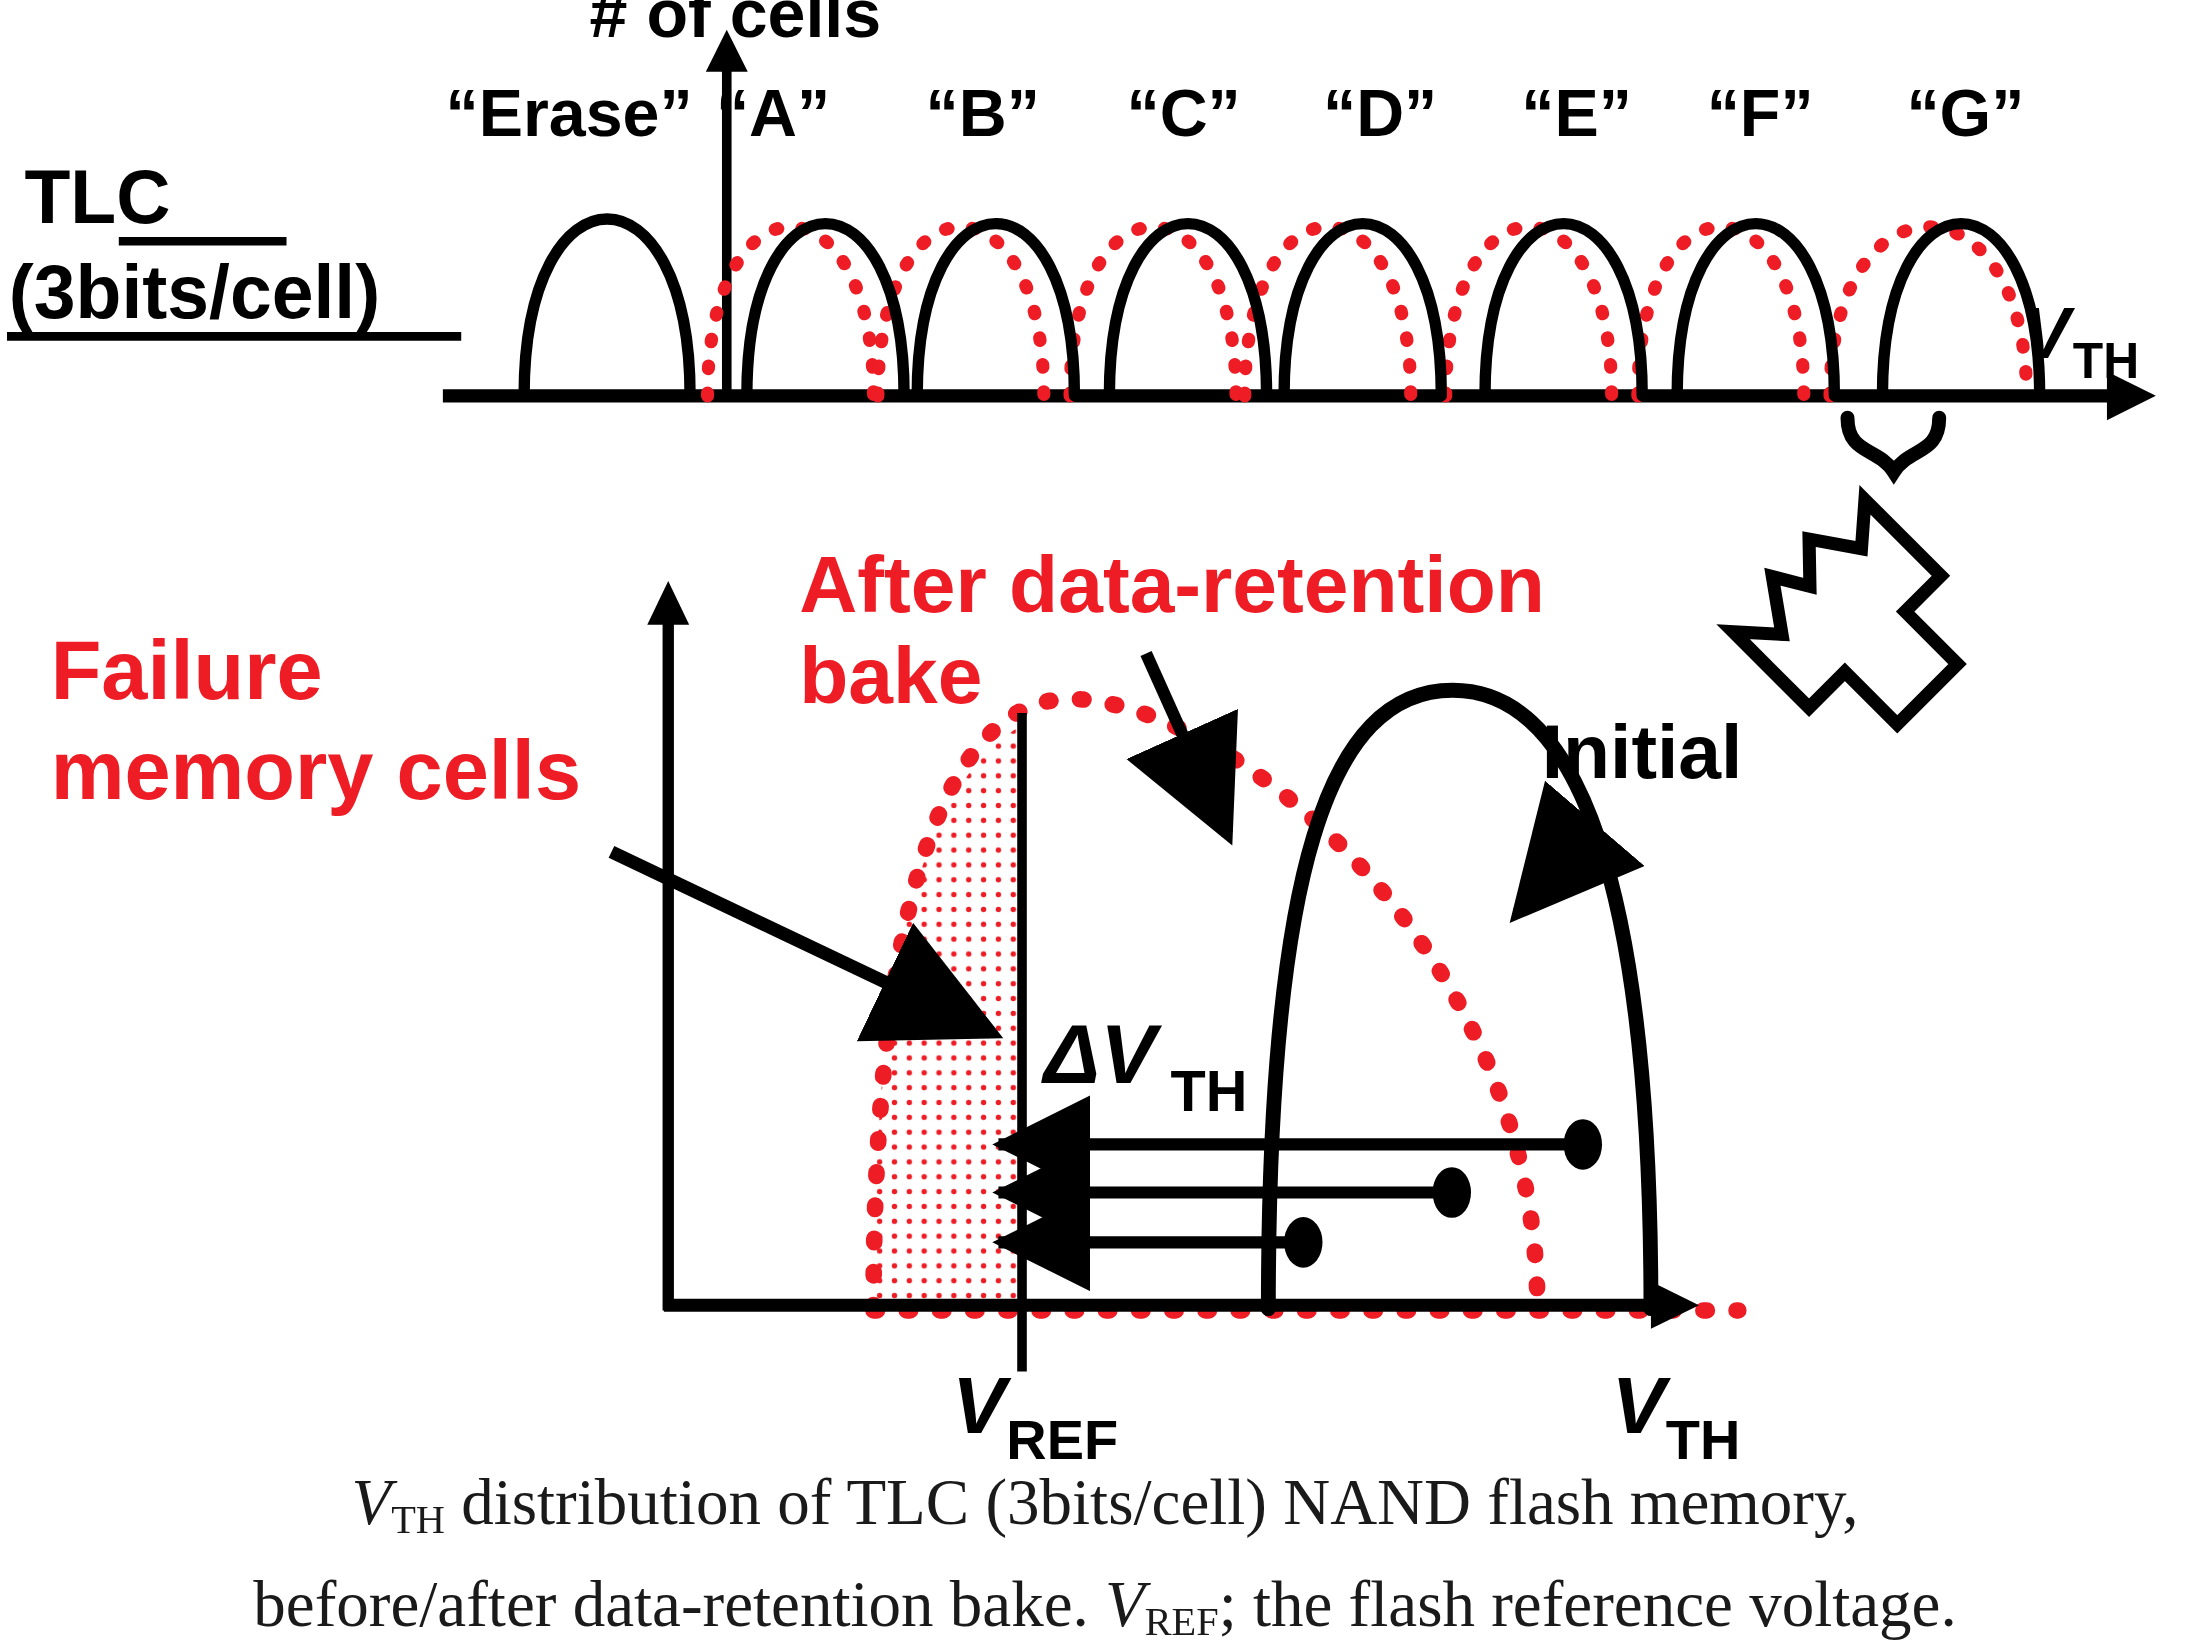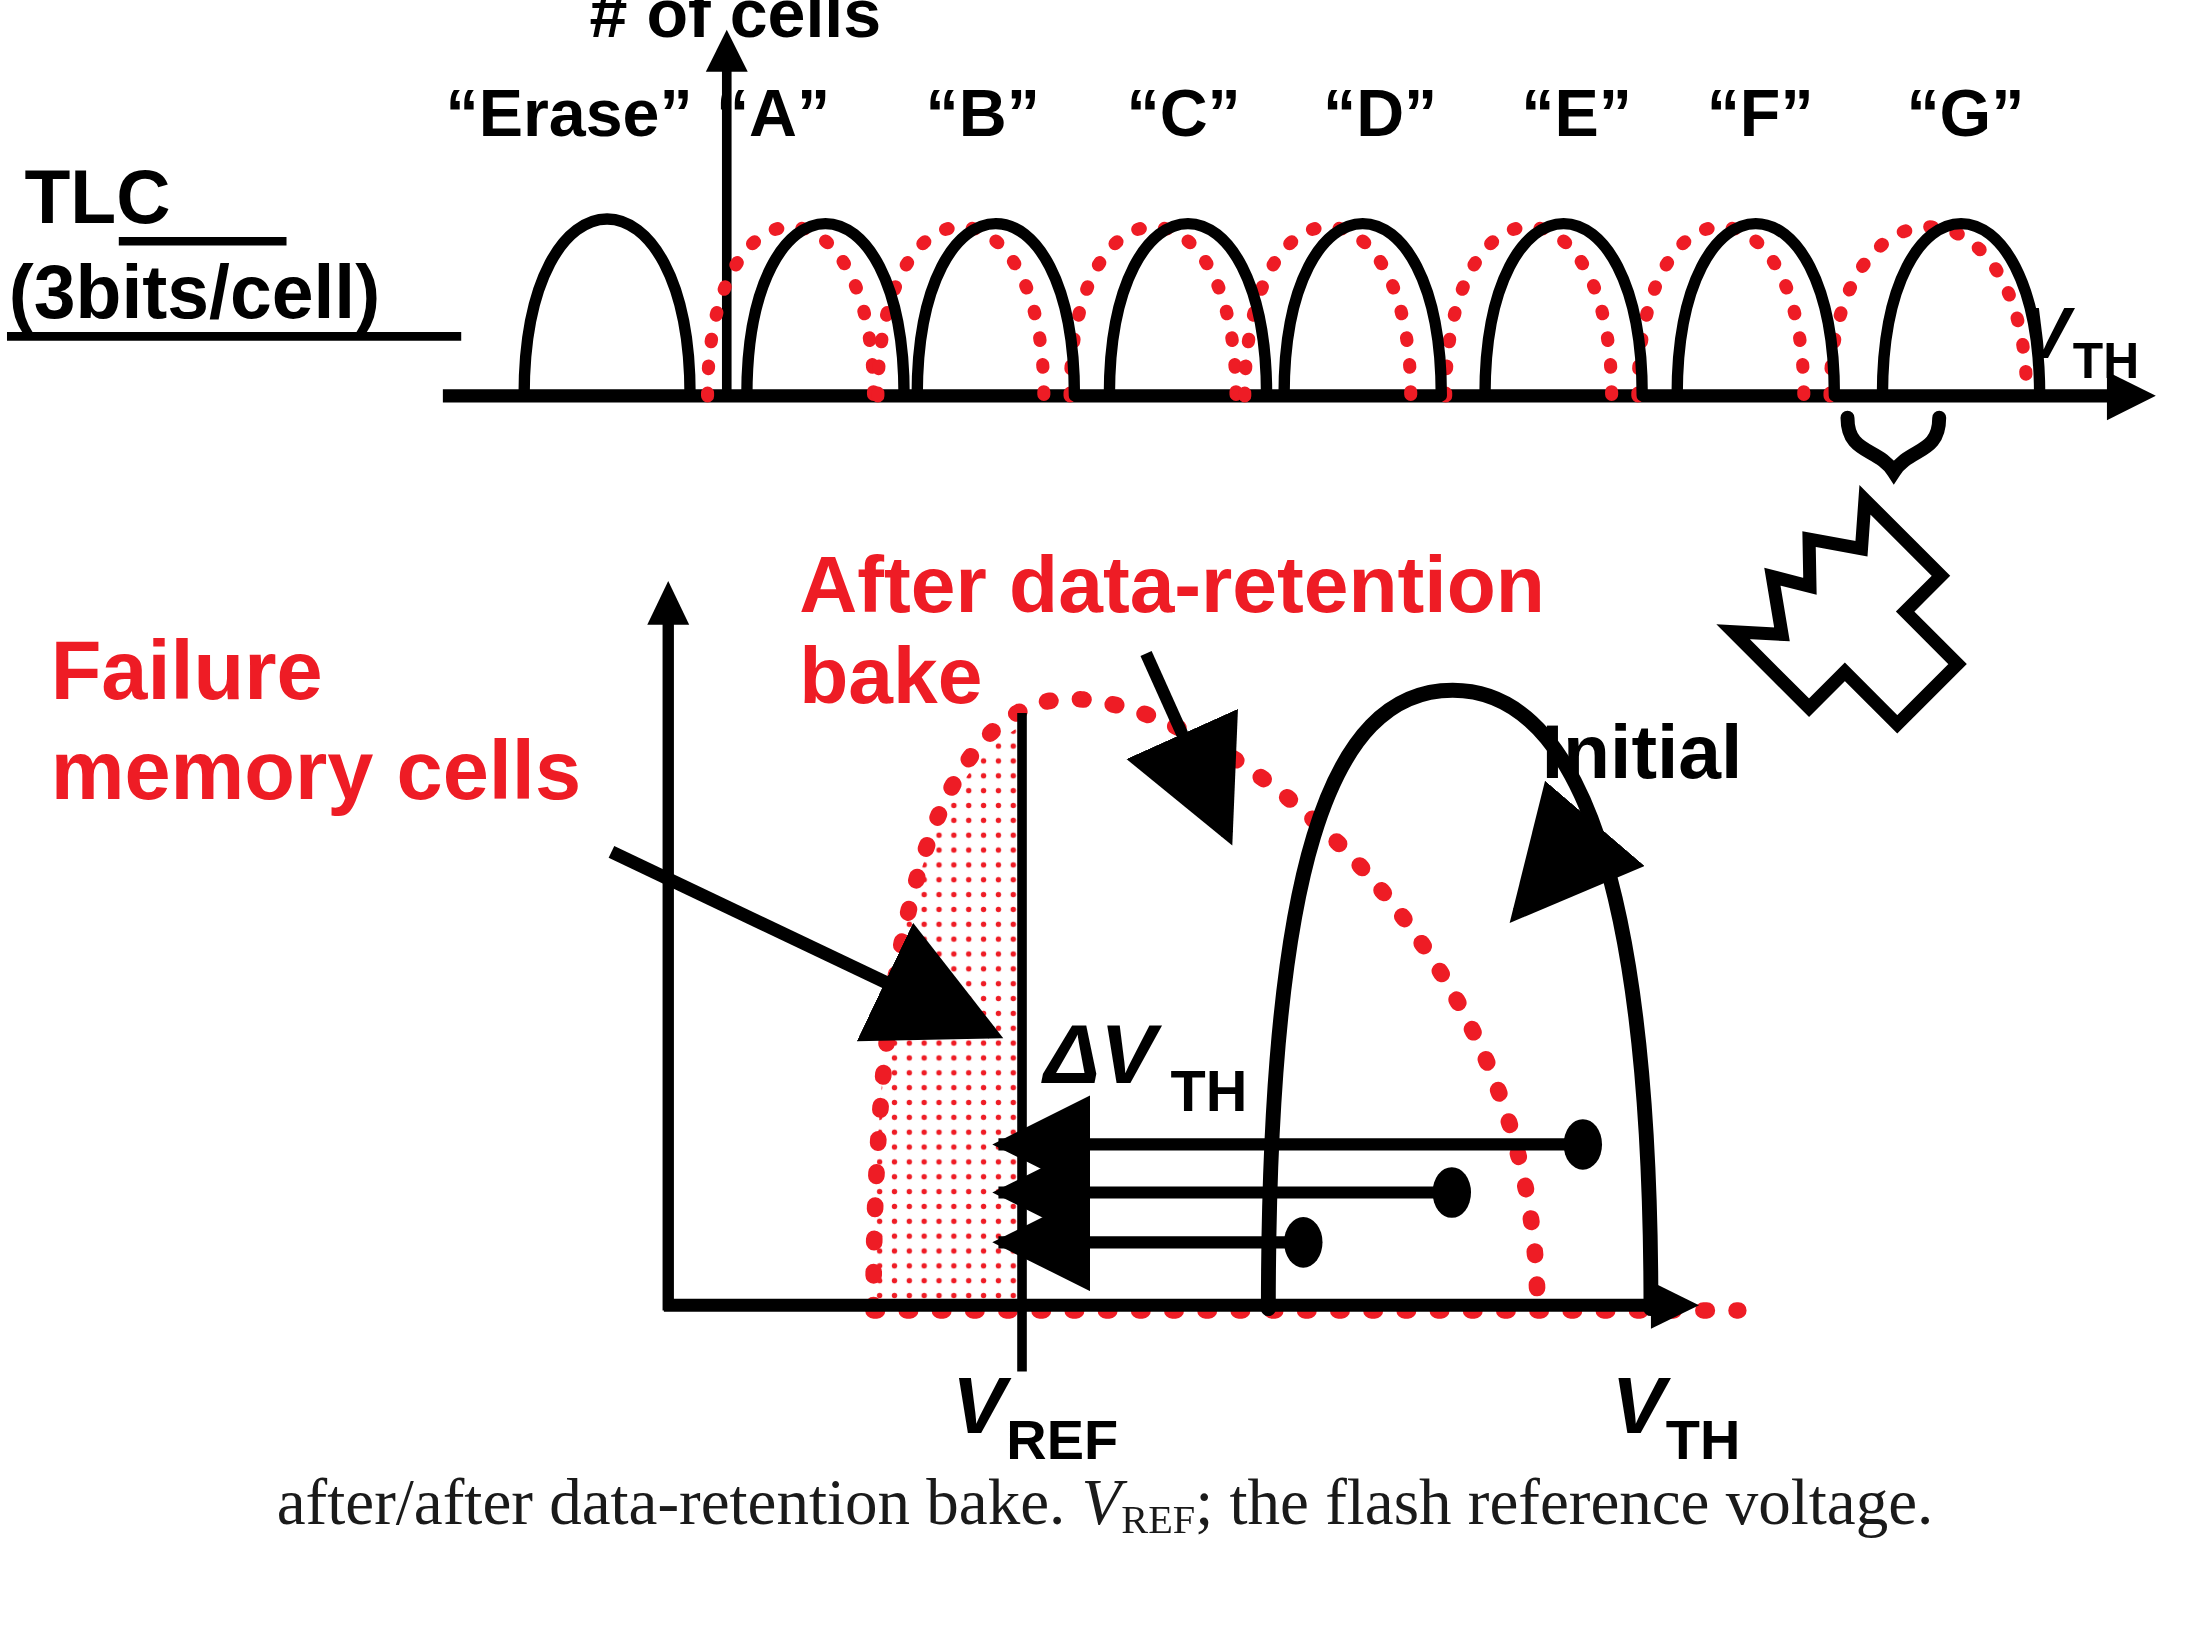--- a/index.html
+++ b/index.html
@@ -207,17 +207,18 @@
     </g>
 
     <g>
       <text class="lbl" x="1765" y="890" font-size="88">Initial</text>
       <line x1="1815" y1="955" x2="1738" y2="1045" stroke="#000" stroke-width="15" marker-end="url(#arrowSolid)"></line>
     </g>
   </g>
 </svg>
 
 <div class="caption-block">
-  <span class="caption-line"><span>after/after data-retention bake. </span><span class="it">V</span><span class="sub">REF</span><span>; the flash reference voltage.</span></span>
+  <span class="caption-line"><span class="it">V</span><span class="sub">TH</span><span> distribution of TLC (3bits/cell) NAND flash memory,</span></span>
+  <span class="caption-line"><span>before/after data-retention bake. </span><span class="it">V</span><span class="sub">REF</span><span>; the flash reference voltage.</span></span>
 </div>
 
 </div>
 
 
 </body></html>

